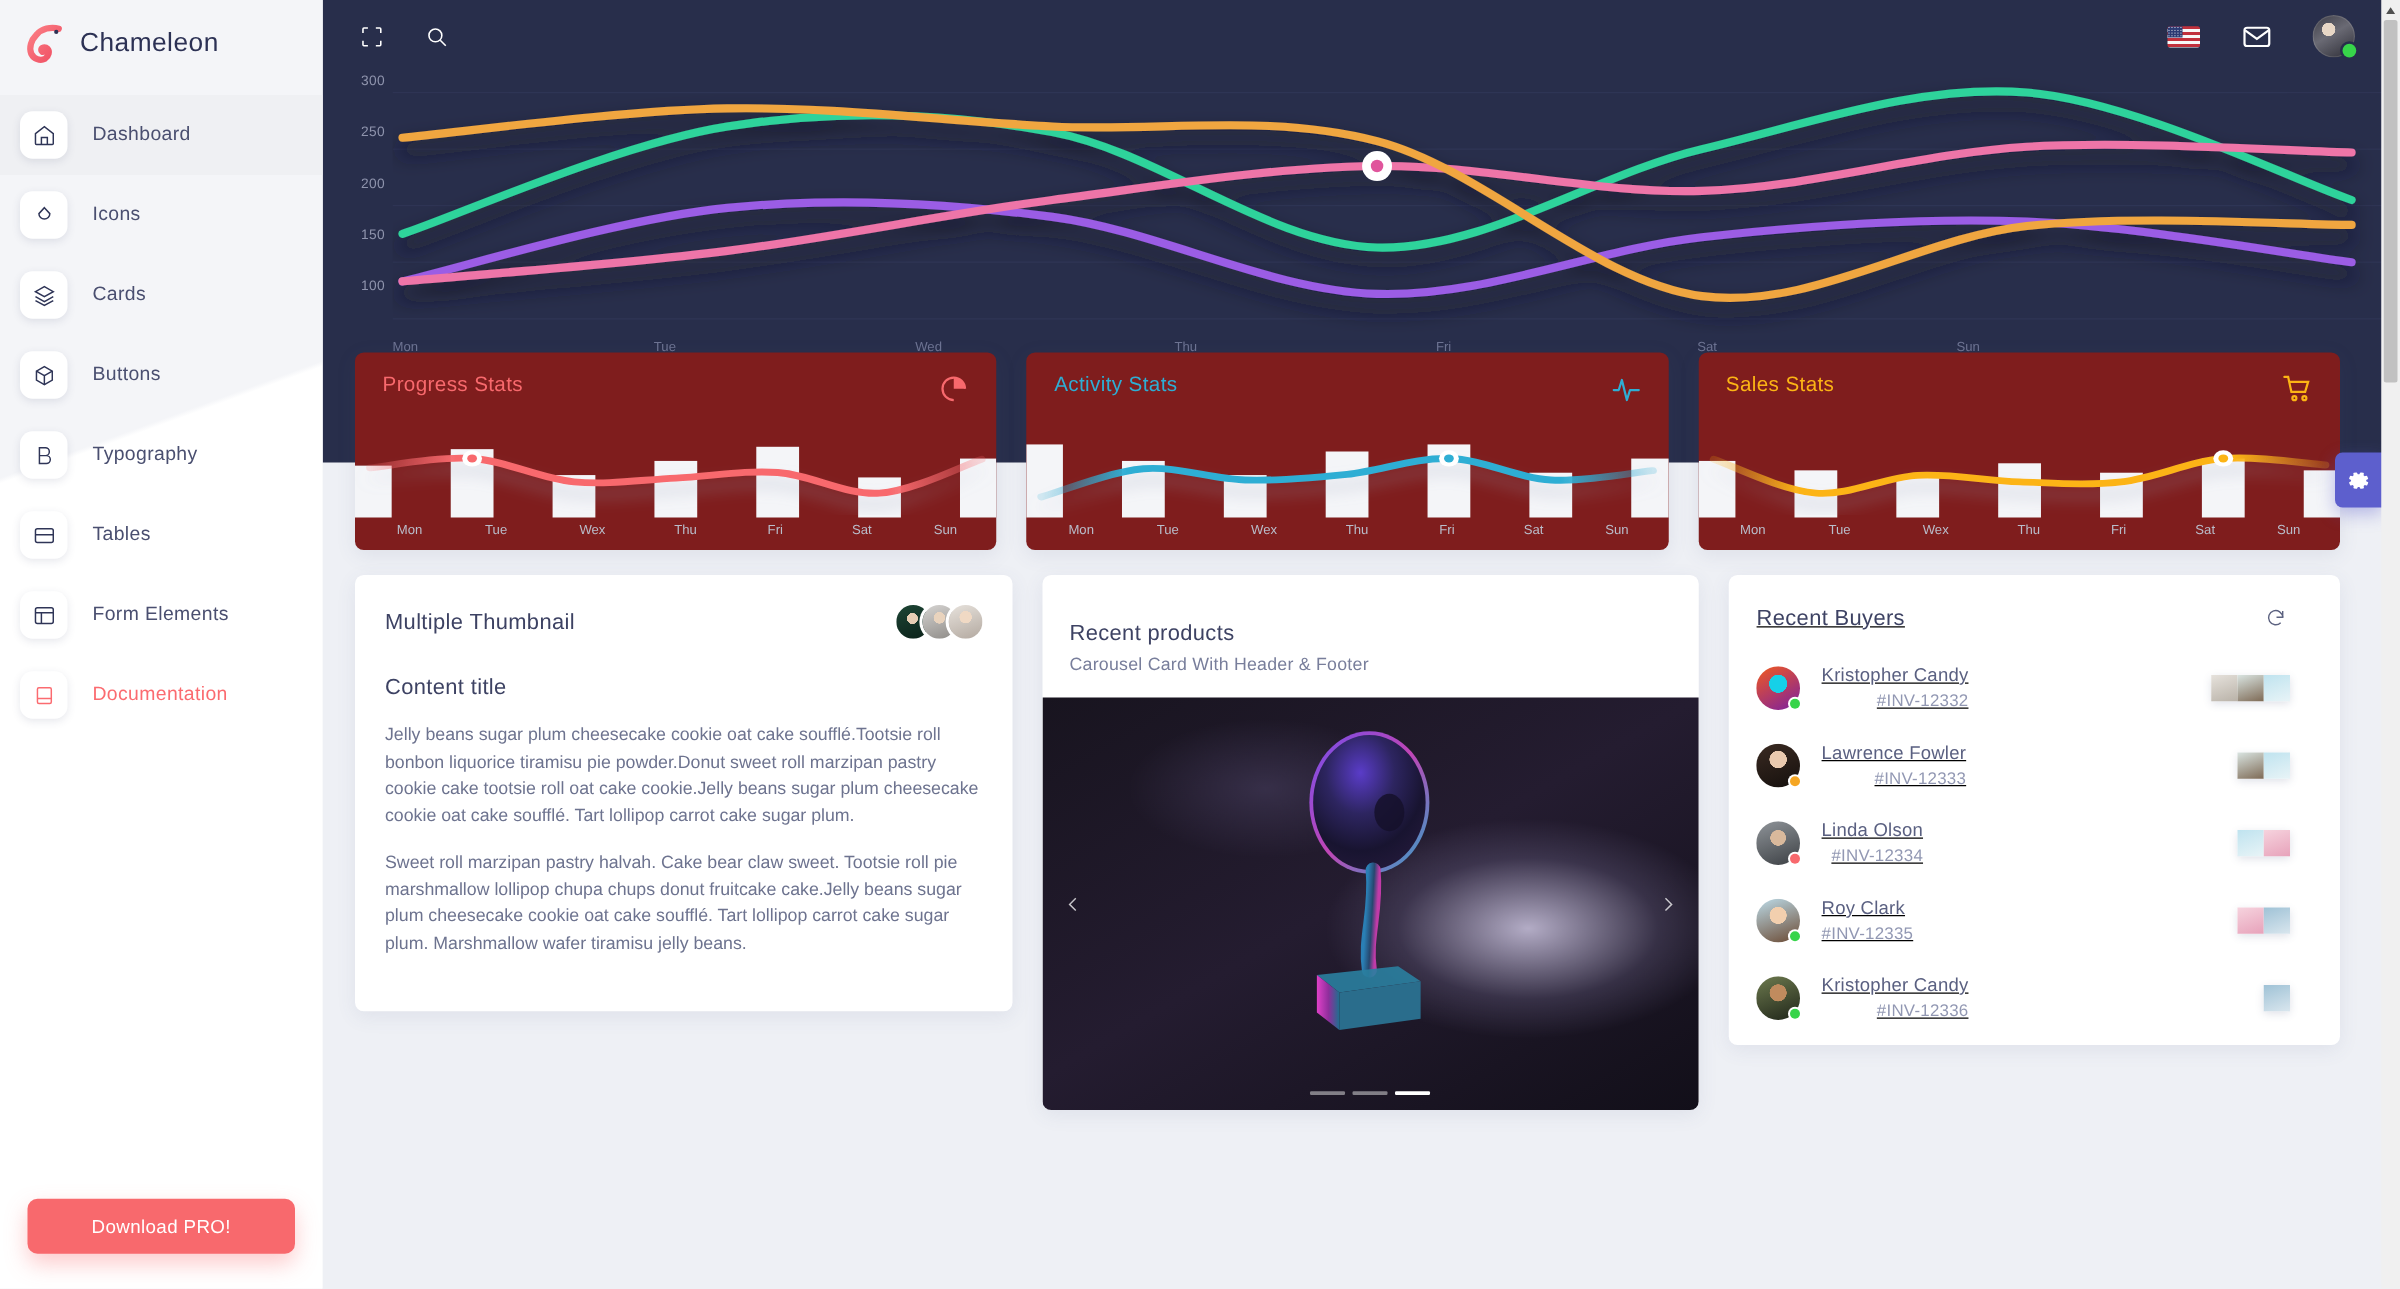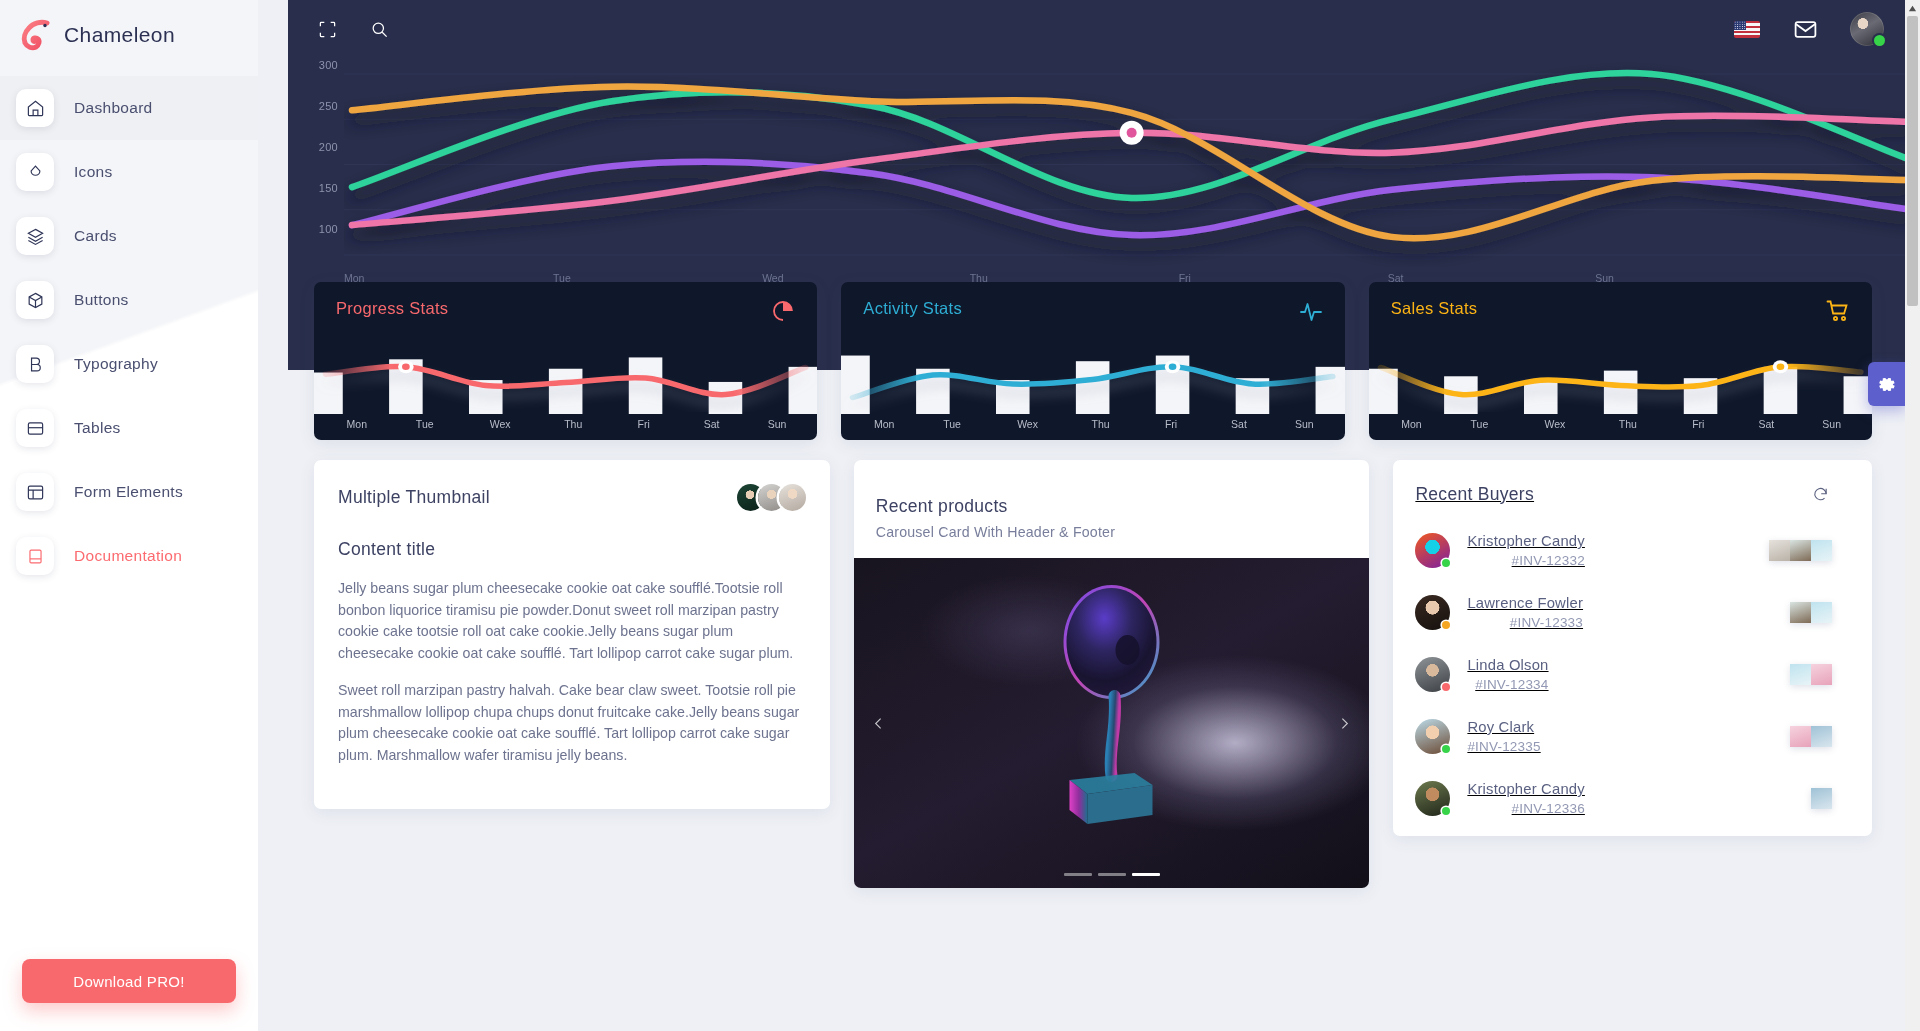--- a/index.html
+++ b/index.html
@@ -2,21 +2,21 @@
 <html><head>
 <meta charset="utf-8">
 <style>
   * { box-sizing: border-box; margin: 0; padding: 0; }
   html, body {
     width: 1920px; height: 1031px;
     font-family: "Liberation Sans", sans-serif;
     overflow: hidden;
     background: #eef0f5;
   }
-  .app { position: relative; width: 1920px; height: 1031px; display: flex; gap: 30px; }
+  .app { position: relative; width: 1920px; height: 1031px; display: flex; }
 
   
   .sidebar {
     width: 258px; height: 1031px; flex: 0 0 258px;
     background: #ffffff; position: relative; z-index: 30;
     overflow: hidden;
   }
   .sidebar:before {
     content:""; position:absolute; left:0; top:0; width:258px; height:1031px;
     background: linear-gradient(160deg, #f4f5f8 0%, #f4f5f8 34%, #ffffff 34.4%, #ffffff 100%);
@@ -74,21 +74,21 @@
   
   .hero-chart { position:absolute; left:0; top:52px; width:1662px; height:260px; }
   .yaxis { position:absolute; left:0; top:0; width:56px; height:215px; }
   .ytick { position:absolute; right:6px; font-size:11px; color:#8f94ad; transform:translateY(-50%); letter-spacing:.3px;}
   .xaxis { position:absolute; left:56px; right:10px; top:214px; height:28px; }
   .xtick { position:absolute; font-size:10.5px; color:#6e7493; top:6px; }
 
   
   .stats-row { position:absolute; left:26px; top:282px; right:48px; display:flex; gap:24px; z-index:6; }
   .stat-card {
-    flex:1; height:158px; background:#0f172a; border-radius:7px;
+    flex:1; height:158px; background:#7f1d1d; border-radius:7px;
     box-shadow:0 4px 16px rgba(80,90,130,.10); position:relative; overflow:hidden;
   }
   .stat-head { display:flex; align-items:flex-start; justify-content:space-between; padding:17px 22px 0 22px; }
   .stat-title { font-size:16.5px; letter-spacing:.3px; }
   .stat-ico svg { width:24px; height:24px; fill:none; stroke-width:1.8; }
   .spark { position:absolute; left:0; right:0; bottom:0; height:112px; }
   .spark-labels { position:absolute; left:0; right:0; bottom:8px; height:14px; }
   .spark-lbl { position:absolute; font-size:10.5px; color:#b9bdca; transform:translateX(-50%); }
 
   

